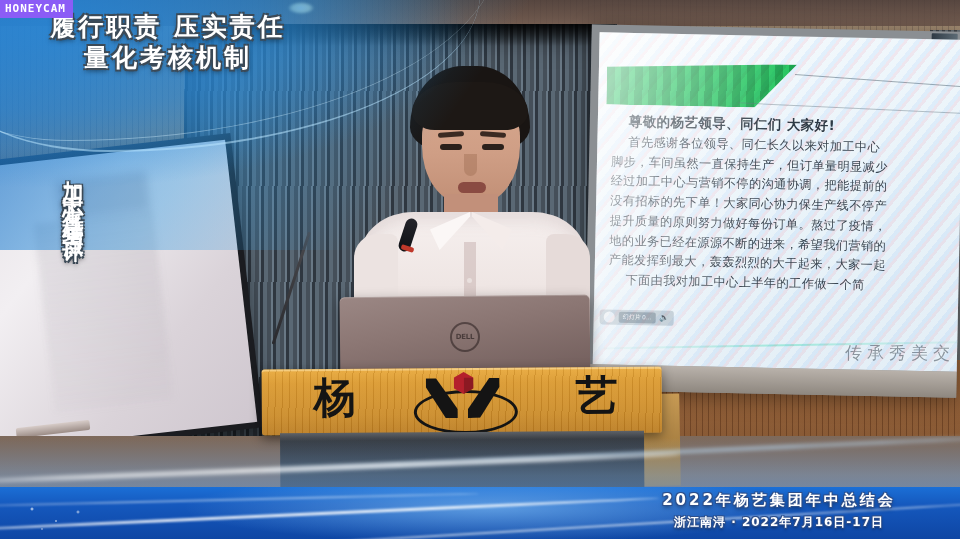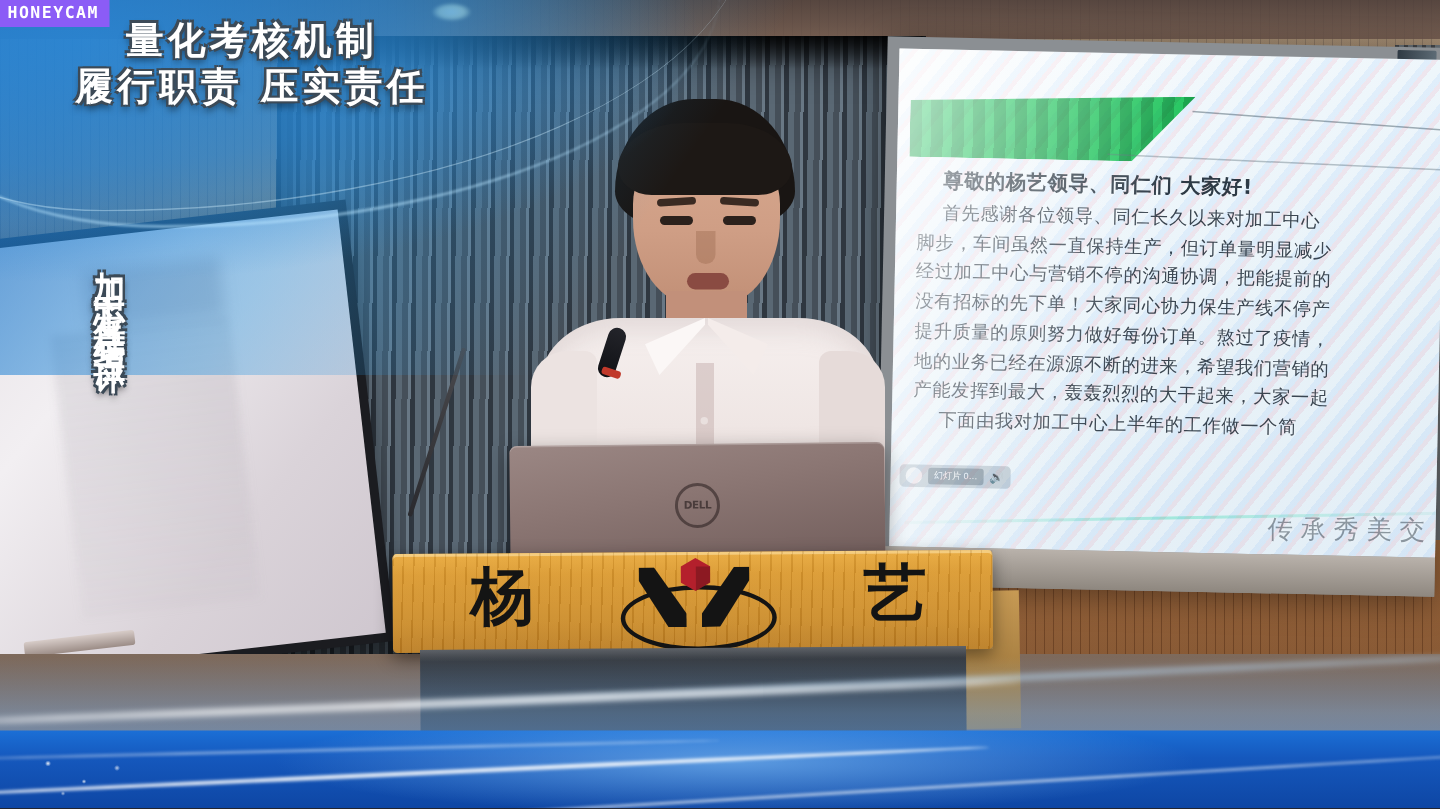--- a/index.html
+++ b/index.html
@@ -562,34 +562,38 @@
     <div id="podium-body">
       <div id="podium-body-hl"></div>
     </div>
   </div>
 
   <div class="layer" id="tl-gradient"></div>
   <div class="layer" id="tl-sweep1"></div>
   <div class="layer" id="tl-sweep2"></div>
 
   <div class="layer" id="title-block">
+    <div id="title-line-1" class="t-shadow">履行职责  压实责任</div>
     <div id="title-line-2" class="t-shadow">量化考核机制</div>
-    <div id="title-line-1" class="t-shadow">履行职责  压实责任</div>
   </div>
 
   <div class="layer t-shadow" id="vertical-caption">加工中心主任总结与点评</div>
 
   <div class="layer" id="upper-glow"></div>
   <div class="layer" id="upper-streak2"></div>
   <div class="layer" id="upper-streak1"></div>
 
   <div class="layer" id="bottom-band">
     <div id="bb-glow"></div>
     <div class="streak" id="bb-s1"></div>
     <div class="streak" id="bb-s2"></div>
     <div class="streak" id="bb-s3"></div>
     <div id="bb-sparkle"></div>
   </div>
 
+  <div class="layer" id="event-caption">
+    <div id="event-title">2022年杨艺集团年中总结会</div>
+    <div id="event-sub">浙江南浔 · 2022年7月16日-17日</div>
+  </div>
 
   <div class="layer" id="watermark">HONEYCAM</div>
 
 </div>
 
 </body></html>

